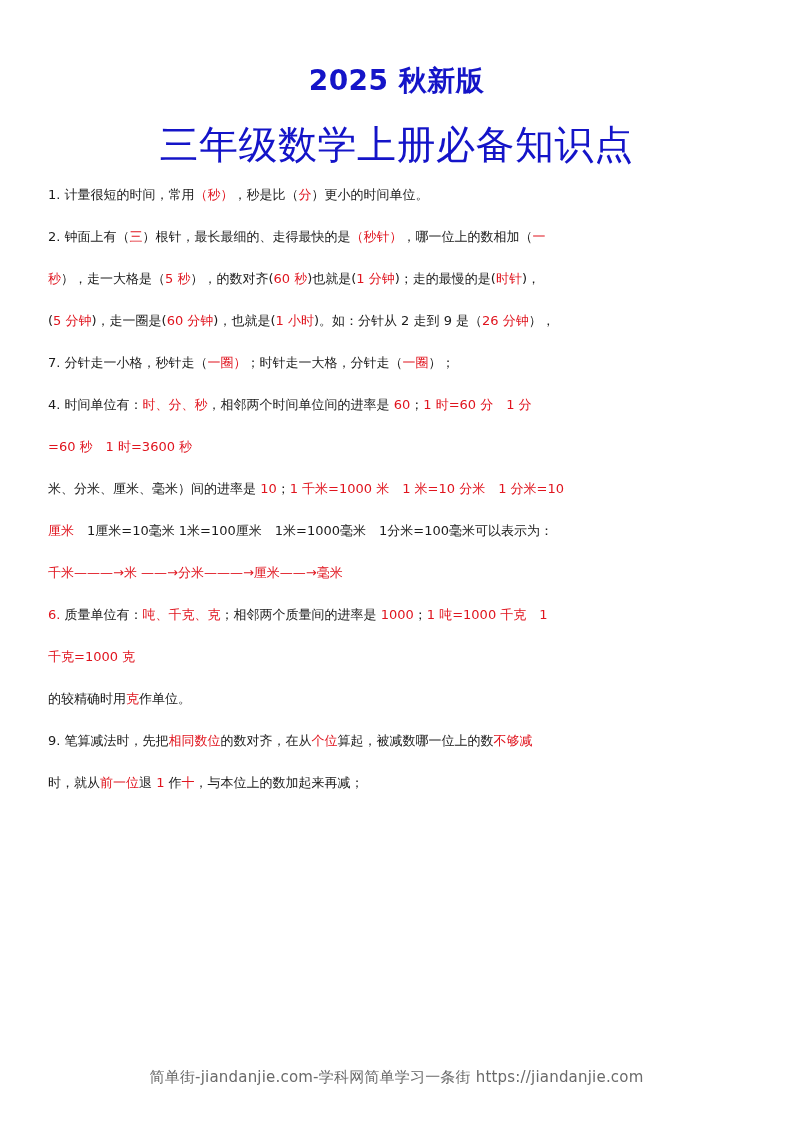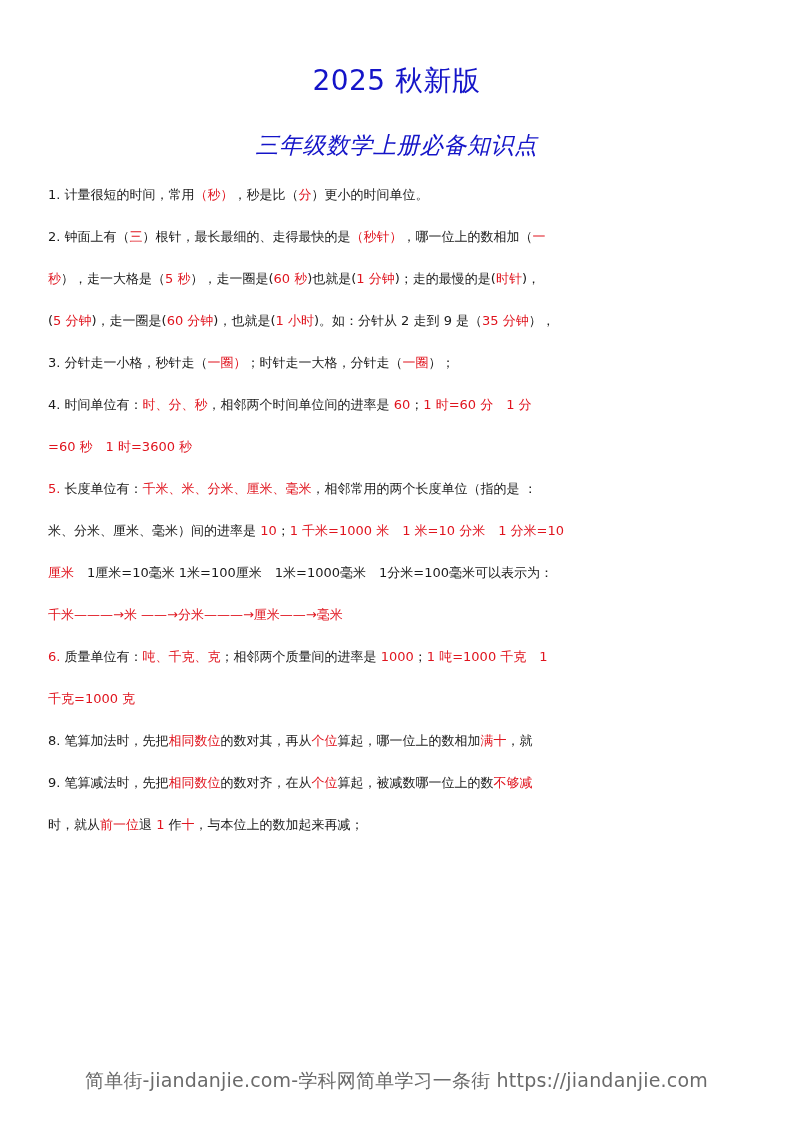--- a/index.html
+++ b/index.html
@@ -22,66 +22,65 @@
     }
     .title {
       position: absolute;
       left: 0; width: 793px;
       text-align: center;
       color: #1414c8;
       font-size: 28px;
       line-height: 34px;
       letter-spacing: 0.5px;
     }
-    .title.t1 { top: 64px; }
-    .title.t2 { top: 128px; font-size: 23px; font-style: italic; }
+    .title.t1 { top: 64px; font-weight: bold; }
+    .title.t2 { top: 128px; font-size: 39px; }
     .content {
       position: absolute;
       left: 48px;
       top: 178px;
       width: 705px;
     }
     .line {
       height: 42px;
       line-height: 34px;
       font-size: 13px;
       white-space: nowrap;
       overflow: visible;
     }
     .red { color: #e0141e; }
     .footer {
       position: absolute;
       left: 0; width: 793px;
       top: 1068px;
       text-align: center;
-      font-size: 19px;
+      font-size: 15px;
       color: #6a6a6a;
       letter-spacing: 0.2px;
     }
   </style>
 </head>
 <body>
 
 <div class="page">
   <div class="title t1">2025 秋新版</div>
   <div class="title t2">三年级数学上册必备知识点</div>
 
   <div class="content" id="content">
       <div class="line"><span>1. 计量很短的时间，常用</span><span class="red">（秒）</span><span>，秒是比（</span><span class="red">分</span><span>）更小的时间单位。</span></div>
       <div class="line"><span>2. 钟面上有（</span><span class="red">三</span><span>）根针，最长最细的、走得最快的是</span><span class="red">（秒针）</span><span>，哪一位上的数相加（</span><span class="red">一</span></div>
-      <div class="line"><span class="red">秒</span><span>），走一大格是（</span><span class="red">5 秒</span><span>），走一圈是(</span><span class="red">60 秒</span><span>)也就是(</span><span class="red">1 分钟</span><span>)；走的最慢的是(</span><span class="red">时针</span><span>)，</span></div>
-      <div class="line"><span>(</span><span class="red">5 分钟</span><span>)，走一圈是(</span><span class="red">60 分钟</span><span>)，也就是(</span><span class="red">1 小时</span><span>)。如：分针从 2 走到 9 是（</span><span class="red">35 分钟</span><span>），</span></div>
-      <div class="line"><span>3. 分针走一小格，秒针走（</span><span class="red">一圈）</span><span>；时针走一大格，分针走（</span><span class="red">一圈</span><span>）；</span></div>
+      <div class="line"><span class="red">秒</span><span>），走一大格是（</span><span class="red">5 秒</span><span>），的数对齐(</span><span class="red">60 秒</span><span>)也就是(</span><span class="red">1 分钟</span><span>)；走的最慢的是(</span><span class="red">时针</span><span>)，</span></div>
+      <div class="line"><span>(</span><span class="red">5 分钟</span><span>)，走一圈是(</span><span class="red">60 分钟</span><span>)，也就是(</span><span class="red">1 小时</span><span>)。如：分针从 2 走到 9 是（</span><span class="red">26 分钟</span><span>），</span></div>
+      <div class="line"><span>7. 分针走一小格，秒针走（</span><span class="red">一圈）</span><span>；时针走一大格，分针走（</span><span class="red">一圈</span><span>）；</span></div>
       <div class="line"><span>4. 时间单位有：</span><span class="red">时、分、秒</span><span>，相邻两个时间单位间的进率是 </span><span class="red">60</span><span>；</span><span class="red">1 时=60 分　1 分</span></div>
       <div class="line"><span class="red">=60 秒　1 时=3600 秒</span></div>
-      <div class="line"><span class="red">5.</span><span> 长度单位有：</span><span class="red">千米、米、分米、厘米、毫米</span><span>，相邻常用的两个长度单位（指的是 ：</span></div>
       <div class="line"><span>米、分米、厘米、毫米）间的进率是 </span><span class="red">10</span><span>；</span><span class="red">1 千米=1000 米　1 米=10 分米　1 分米=10</span></div>
       <div class="line"><span class="red">厘米</span><span>　1厘米=10毫米 1米=100厘米　1米=1000毫米　1分米=100毫米可以表示为：</span></div>
       <div class="line"><span class="red">千米———→米 ——→分米———→厘米——→毫米</span></div>
       <div class="line"><span class="red">6.</span><span> 质量单位有：</span><span class="red">吨、千克、克</span><span>；相邻两个质量间的进率是 </span><span class="red">1000</span><span>；</span><span class="red">1 吨=1000 千克　1</span></div>
       <div class="line"><span class="red">千克=1000 克</span></div>
-      <div class="line"><span>8. 笔算加法时，先把</span><span class="red">相同数位</span><span>的数对其，再从</span><span class="red">个位</span><span>算起，哪一位上的数相加</span><span class="red">满十</span><span>，就</span></div>
+      <div class="line"><span>的较精确时用</span><span class="red">克</span><span>作单位。</span></div>
       <div class="line"><span>9. 笔算减法时，先把</span><span class="red">相同数位</span><span>的数对齐，在从</span><span class="red">个位</span><span>算起，被减数哪一位上的数</span><span class="red">不够减</span></div>
       <div class="line"><span>时，就从</span><span class="red">前一位</span><span>退 </span><span class="red">1</span><span> 作</span><span class="red">十</span><span>，与本位上的数加起来再减；</span></div>
     </div>
 
   <div class="footer">简单街-jiandanjie.com-学科网简单学习一条街 https://jiandanjie.com</div>
 </div>
 
 </body></html>

